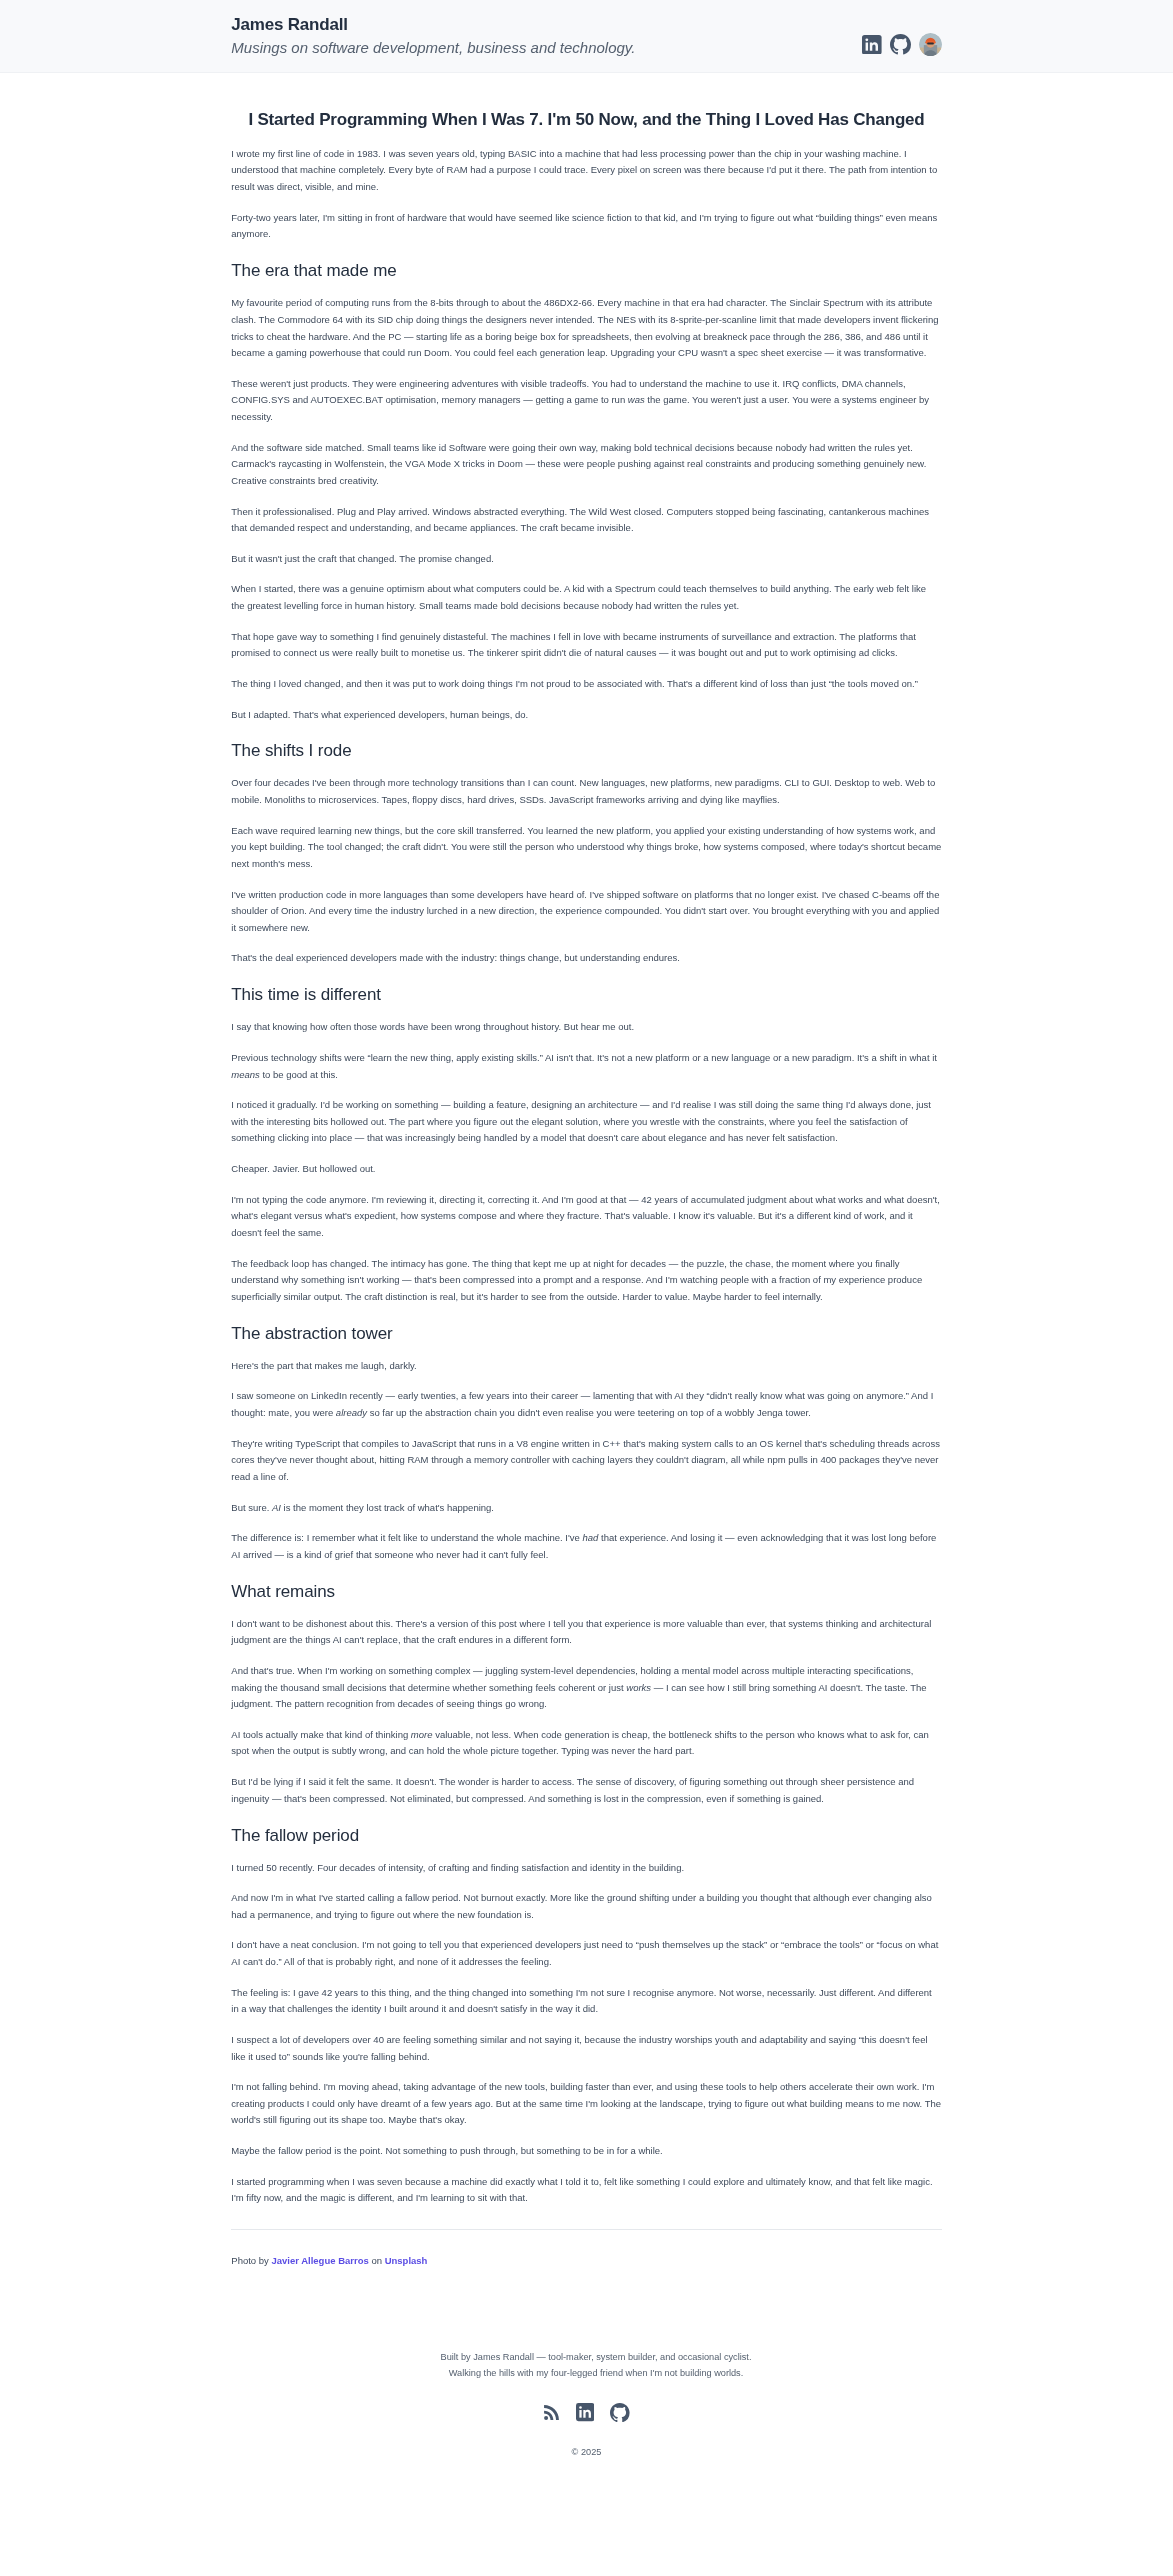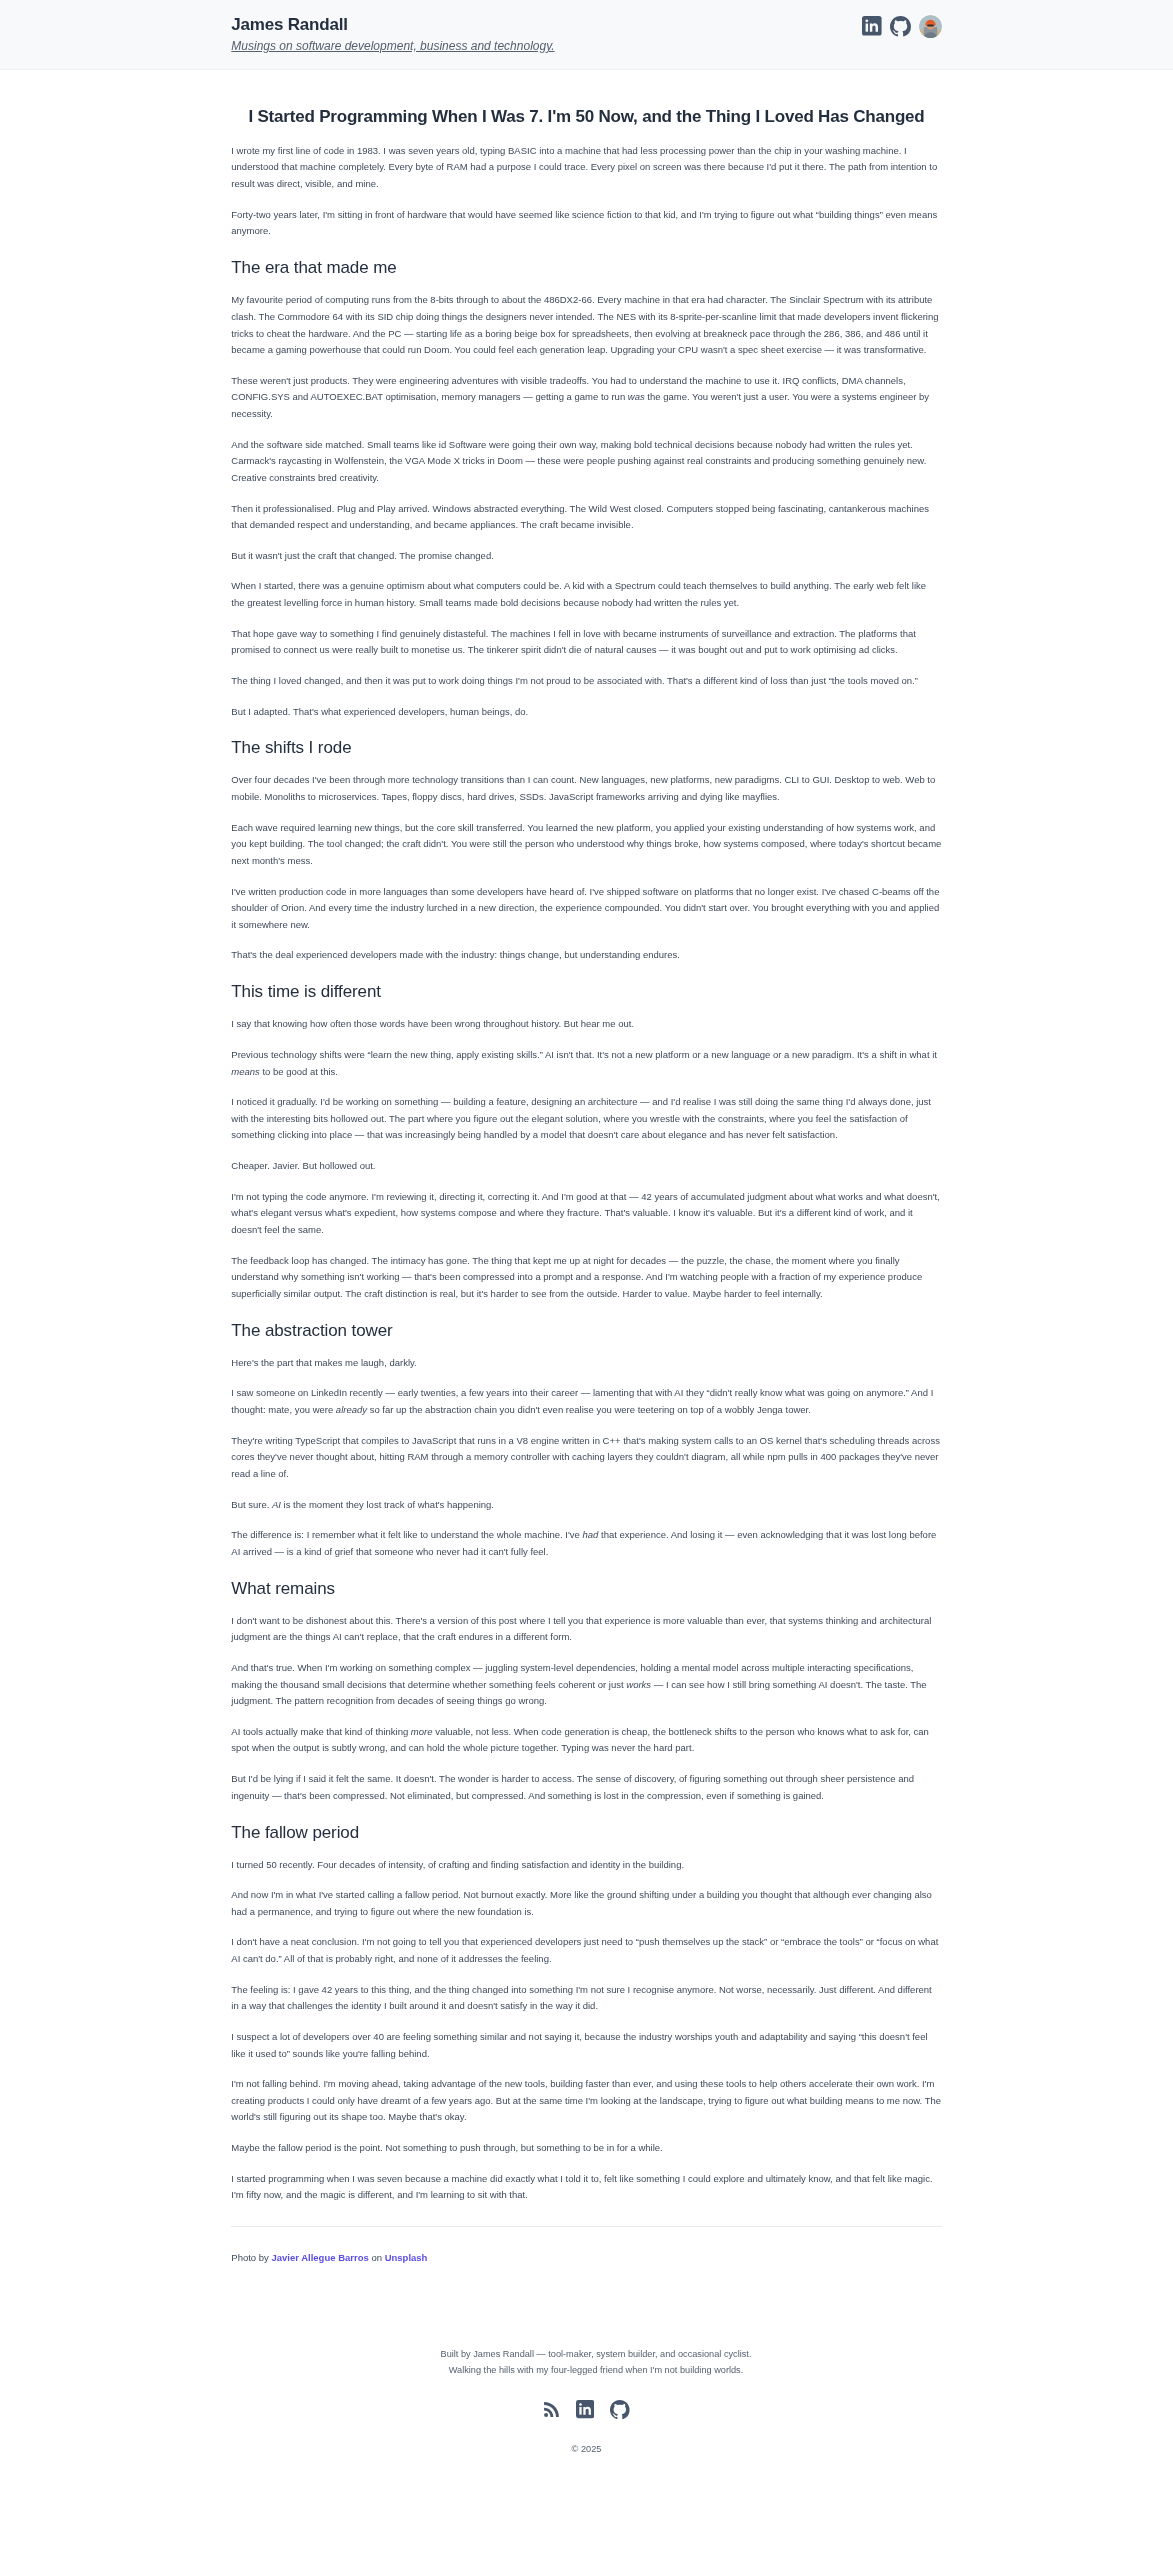--- a/index.html
+++ b/index.html
@@ -11,29 +11,29 @@
     -webkit-font-smoothing:antialiased;
   }
   .container { max-width:730px; margin:0 auto; padding:0 9.8px; }
 
   
   .site-header {
     background:#F8F9FB;
     border-bottom:0.6px solid #EFF1F4;
   }
   .site-header .container {
-    display:flex; align-items:flex-start; justify-content:space-between;
+    display:flex; align-items:flex-end; justify-content:space-between;
     padding-top:14.7px; padding-bottom:16px;
   }
   .site-title {
     font-size:17px; font-weight:700; color:#243041; letter-spacing:-0.2px;
     text-decoration:none; display:block; cursor:pointer;
   }
   .site-tagline {
-    font-size:12px; font-style:italic; color:#55606F; margin-top:4.3px;text-decoration:underline;
+    font-size:15px; font-style:italic; color:#55606F; margin-top:4.3px;
   }
   .header-social { display:flex; align-items:center; gap:8px; }
   .icon-link { color:#47566A; display:inline-flex; cursor:pointer; text-decoration:none; }
   .icon-link svg { display:block; }
   .avatar {
     width:23px; height:23px; border-radius:50%; overflow:hidden; display:inline-block;
     cursor:pointer; flex:none;
   }
   .avatar svg { display:block; }
 

